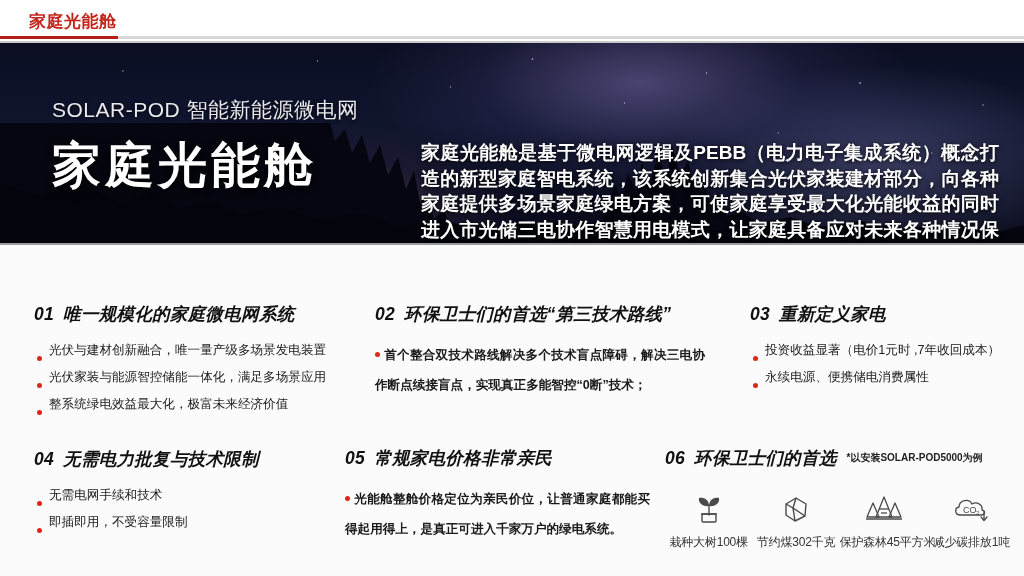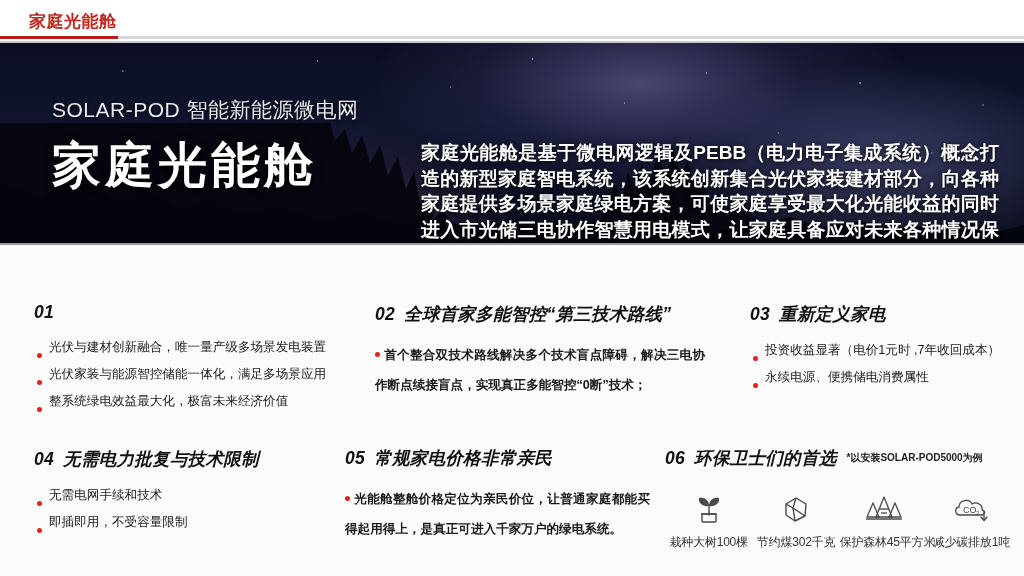--- a/index.html
+++ b/index.html
@@ -165,41 +165,42 @@
     <div class="hero-right">
       <div class="hero-desc">家庭光能舱是基于微电网逻辑及PEBB（电力电子集成系统）概念打造的新型家庭智电系统，该系统创新集合光伏家装建材部分，向各种家庭提供多场景家庭绿电方案，可使家庭享受最大化光能收益的同时进入市光储三电协作智慧用电模式，让家庭具备应对未来各种情况保障家中不断电，永续有电。</div>
     </div>
   </div>
 
   <div class="body-area">
 
     <div class="feat" style="left:34px; top:57px; width:330px;">
       <div class="feat-head">
         <span class="feat-num">01</span>
+        <span>唯一规模化的家庭微电网系统</span>
       </div>
       <div class="feat-list">
         <div class="feat-li">
           <span class="dot"></span>
           <span>光伏与建材创新融合，唯一量产级多场景发电装置</span>
         </div>
         <div class="feat-li">
           <span class="dot"></span>
           <span>光伏家装与能源智控储能一体化，满足多场景应用</span>
         </div>
         <div class="feat-li">
           <span class="dot"></span>
           <span>整系统绿电效益最大化，极富未来经济价值</span>
         </div>
       </div>
     </div>
 
     <div class="feat" style="left:375px; top:57px; width:330px;">
       <div class="feat-head">
         <span class="feat-num">02</span>
-        <span>全球首家多能智控“第三技术路线”</span>
+        <span>环保卫士们的首选“第三技术路线”</span>
       </div>
       <div class="feat-list">
         <div class="feat-para">
           <span class="inline-dot"></span><span>首个整合双技术路线解决多个技术盲点障碍，解决三电协作断点续接盲点，实现真正多能智控“0断”技术；</span>
         </div>
       </div>
     </div>
 
     <div class="feat" style="left:750px; top:57px; width:255px;">
       <div class="feat-head">

